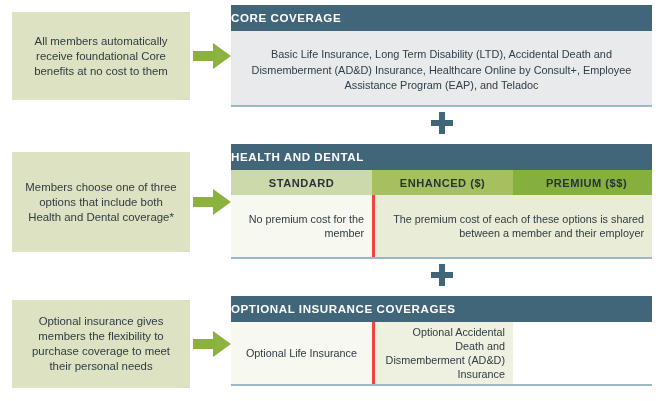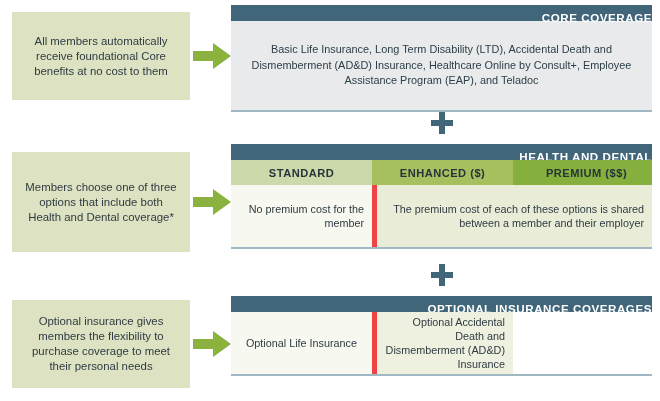--- a/index.html
+++ b/index.html
@@ -57,22 +57,22 @@
     width: 421px;
     box-sizing: border-box;
     border-bottom: 2px solid #9fb8c4;
   }
   .panel-header {
     background: #416579;
     color: #ffffff;
     font-size: 11.6px;
     font-weight: bold;
     letter-spacing: 0.55px;
-    text-align: right;
-    height: 16px;
+    text-align: left;
+    height: 26px;
     line-height: 26px;
     box-sizing: border-box;
   }
 
   .panel-body {
     display: flex;
     align-items: stretch;
   }
   .cell {
     box-sizing: border-box;
@@ -82,23 +82,22 @@
     text-align: right;
     font-size: 10.8px;
     line-height: 14px;
     padding: 6px 8px;
     color: #2f3b42;
   }
 
   
   .core-body {
     background: #e9eaec;
-    height: 89px;
-    display: flex;
-    align-items: center;
+    height: 74px;
+    display: flex;
     justify-content: center;
     box-sizing: border-box;
     padding: 16px 16px;
   }
   .core-body .cell-text {
     font-size: 10.9px;
     line-height: 15.5px;
     text-align: center;
   }
 
@@ -120,21 +119,21 @@
   }
   .subhead.tier1 { background: #ccd9ab; }
   .subhead.tier2 { background: #a6c060; }
   .subhead.tier3 { background: #86b03e; padding-left: 8px; }
 
   .col-1 { width: 141px; }
   .col-2 { width: 141px; }
   .col-3 { width: 139px; }
   .col-merge23 { width: 280px; }
 
-  .divider-l { border-left: 5px solid #ef4444; }
+  .divider-l { border-left: 3px solid #ef4444; }
 
   .hd-body { height: 62px; }
   .hd-cell-1 { background: #f7f8f0; }
   .hd-cell-merge { background: #e9edd8; }
 
   .opt-body { height: 62px; }
   .opt-cell-1 { background: #f7f8f0; }
   .opt-cell-2 { background: #eef1e0; }
   .opt-cell-3 { background: #dfe6c6; }
 

